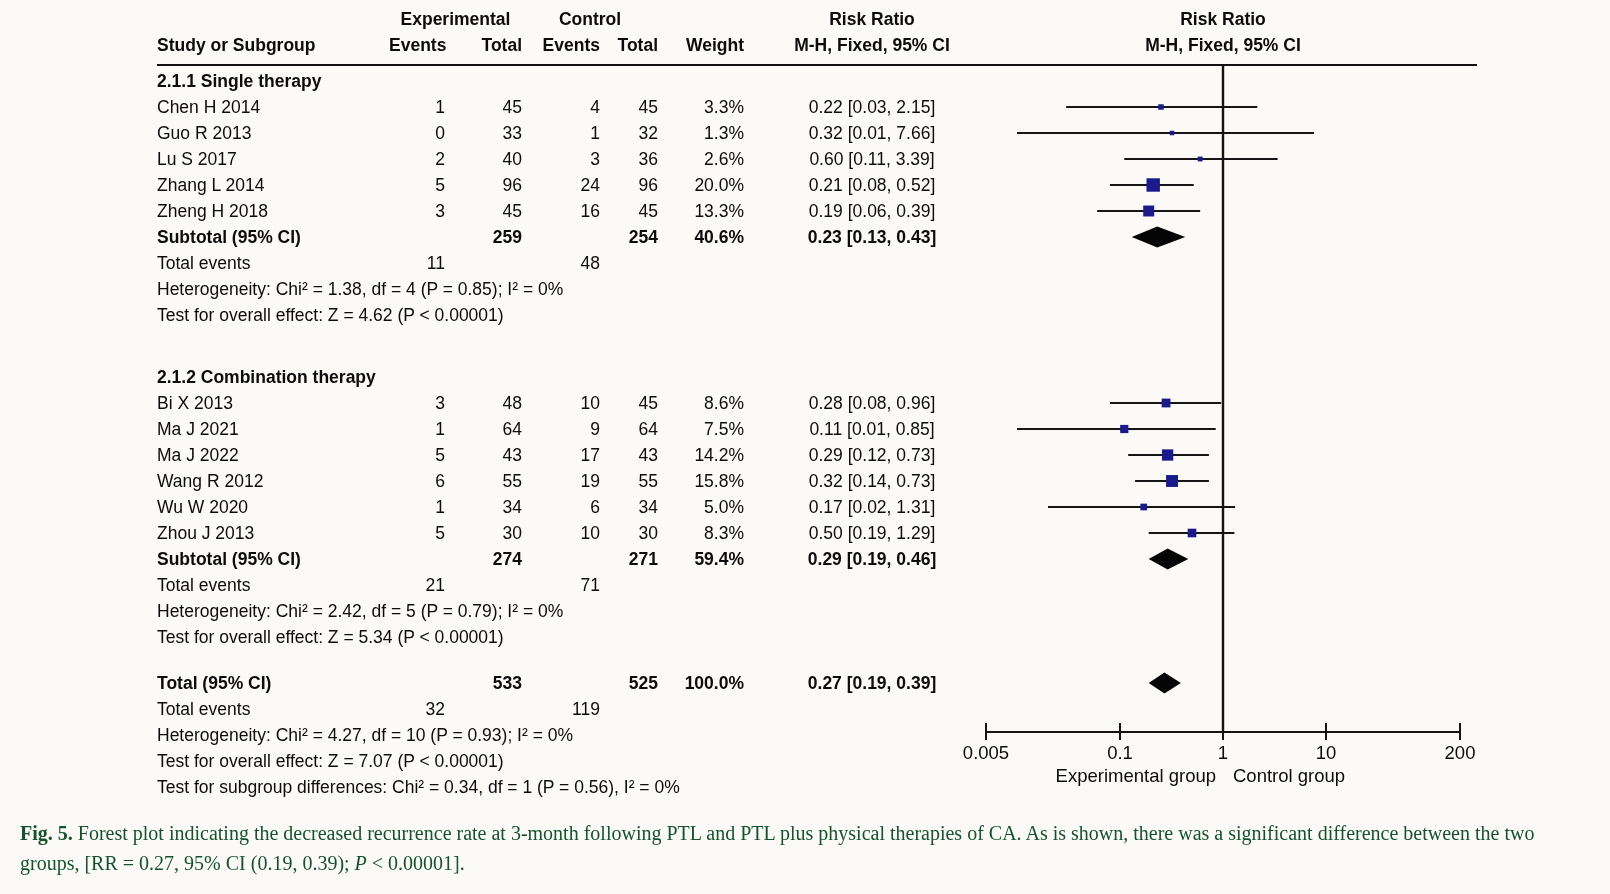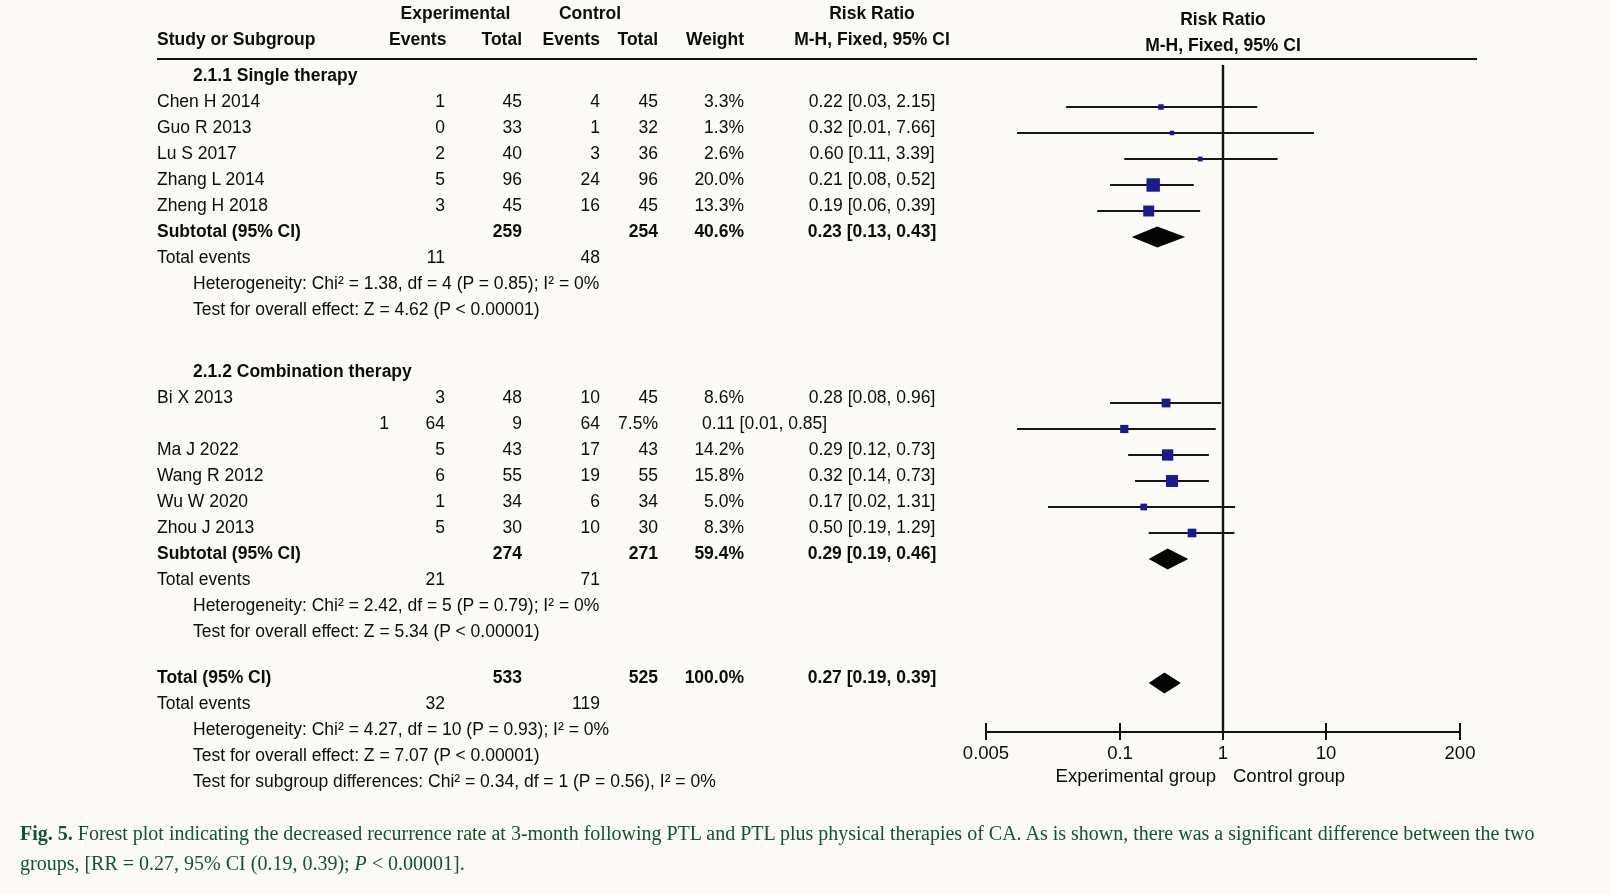--- a/index.html
+++ b/index.html
@@ -1,30 +1,30 @@
 <!DOCTYPE html>
 <html><head>
 <meta charset="utf-8">
 <style>
   html,body{margin:0;padding:0;background:#ffffff;}
   .figure{position:relative;width:1610px;height:894px;background:#fbfaf7;
           font-family:"Liberation Sans",sans-serif;color:#0c0c0c;overflow:hidden;}
   .forest{position:absolute;left:0;top:0;width:1610px;height:812px;}
-  .hdrs{padding-top:0;}
+  .hdrs{padding-top:6px;}
   .hdr,.row{display:grid;grid-template-columns:232px 56px 77px 78px 58px 86px 212px;
             height:26px;line-height:26px;font-size:17.5px;margin-left:157px;}
   .hdr .c{font-weight:bold;}
   .c{white-space:nowrap;}
   .c-num{text-align:right;}
   .c-label{text-align:left;}
   .c-ci{padding-left:44px;text-align:center;box-sizing:border-box;}
   .span23{grid-column:2/4;text-align:center;}
   .span45{grid-column:4/6;text-align:center;}
   .ev2{grid-column:3/5;text-align:right;}
-  .stat{grid-column:1/8;text-align:left;margin-left:36px;}
+  .stat{grid-column:1/8;text-align:left;}
   .b{font-weight:bold;}
   .rule{margin:6px 0 2px 157px;width:1320px;height:0;border-top:2.5px solid #101010;}
   .sp1{height:36px;}
   .sp2{height:20px;}
   .plot-hdr{position:absolute;transform:translateX(-50%);font-weight:bold;
             font-size:17.5px;line-height:26px;white-space:nowrap;}
   #ph1{left:1223px;top:6px;}
   #ph2{left:1223px;top:32px;}
   svg.overlay{position:absolute;left:0;top:0;pointer-events:none;}
   .caption{position:absolute;left:20px;top:818px;width:1578px;
@@ -134,20 +134,21 @@
         <div class="row">
           <span class="c c-label">Bi X 2013</span>
           <span class="c c-num">3</span>
           <span class="c c-num">48</span>
           <span class="c c-num">10</span>
           <span class="c c-num">45</span>
           <span class="c c-num">8.6%</span>
           <span class="c c-ci">0.28 [0.08, 0.96]</span>
         </div>
         <div class="row">
+          <span class="c c-label">Ma J 2021</span>
           <span class="c c-num">1</span>
           <span class="c c-num">64</span>
           <span class="c c-num">9</span>
           <span class="c c-num">64</span>
           <span class="c c-num">7.5%</span>
           <span class="c c-ci">0.11 [0.01, 0.85]</span>
         </div>
         <div class="row">
           <span class="c c-label">Ma J 2022</span>
           <span class="c c-num">5</span>

